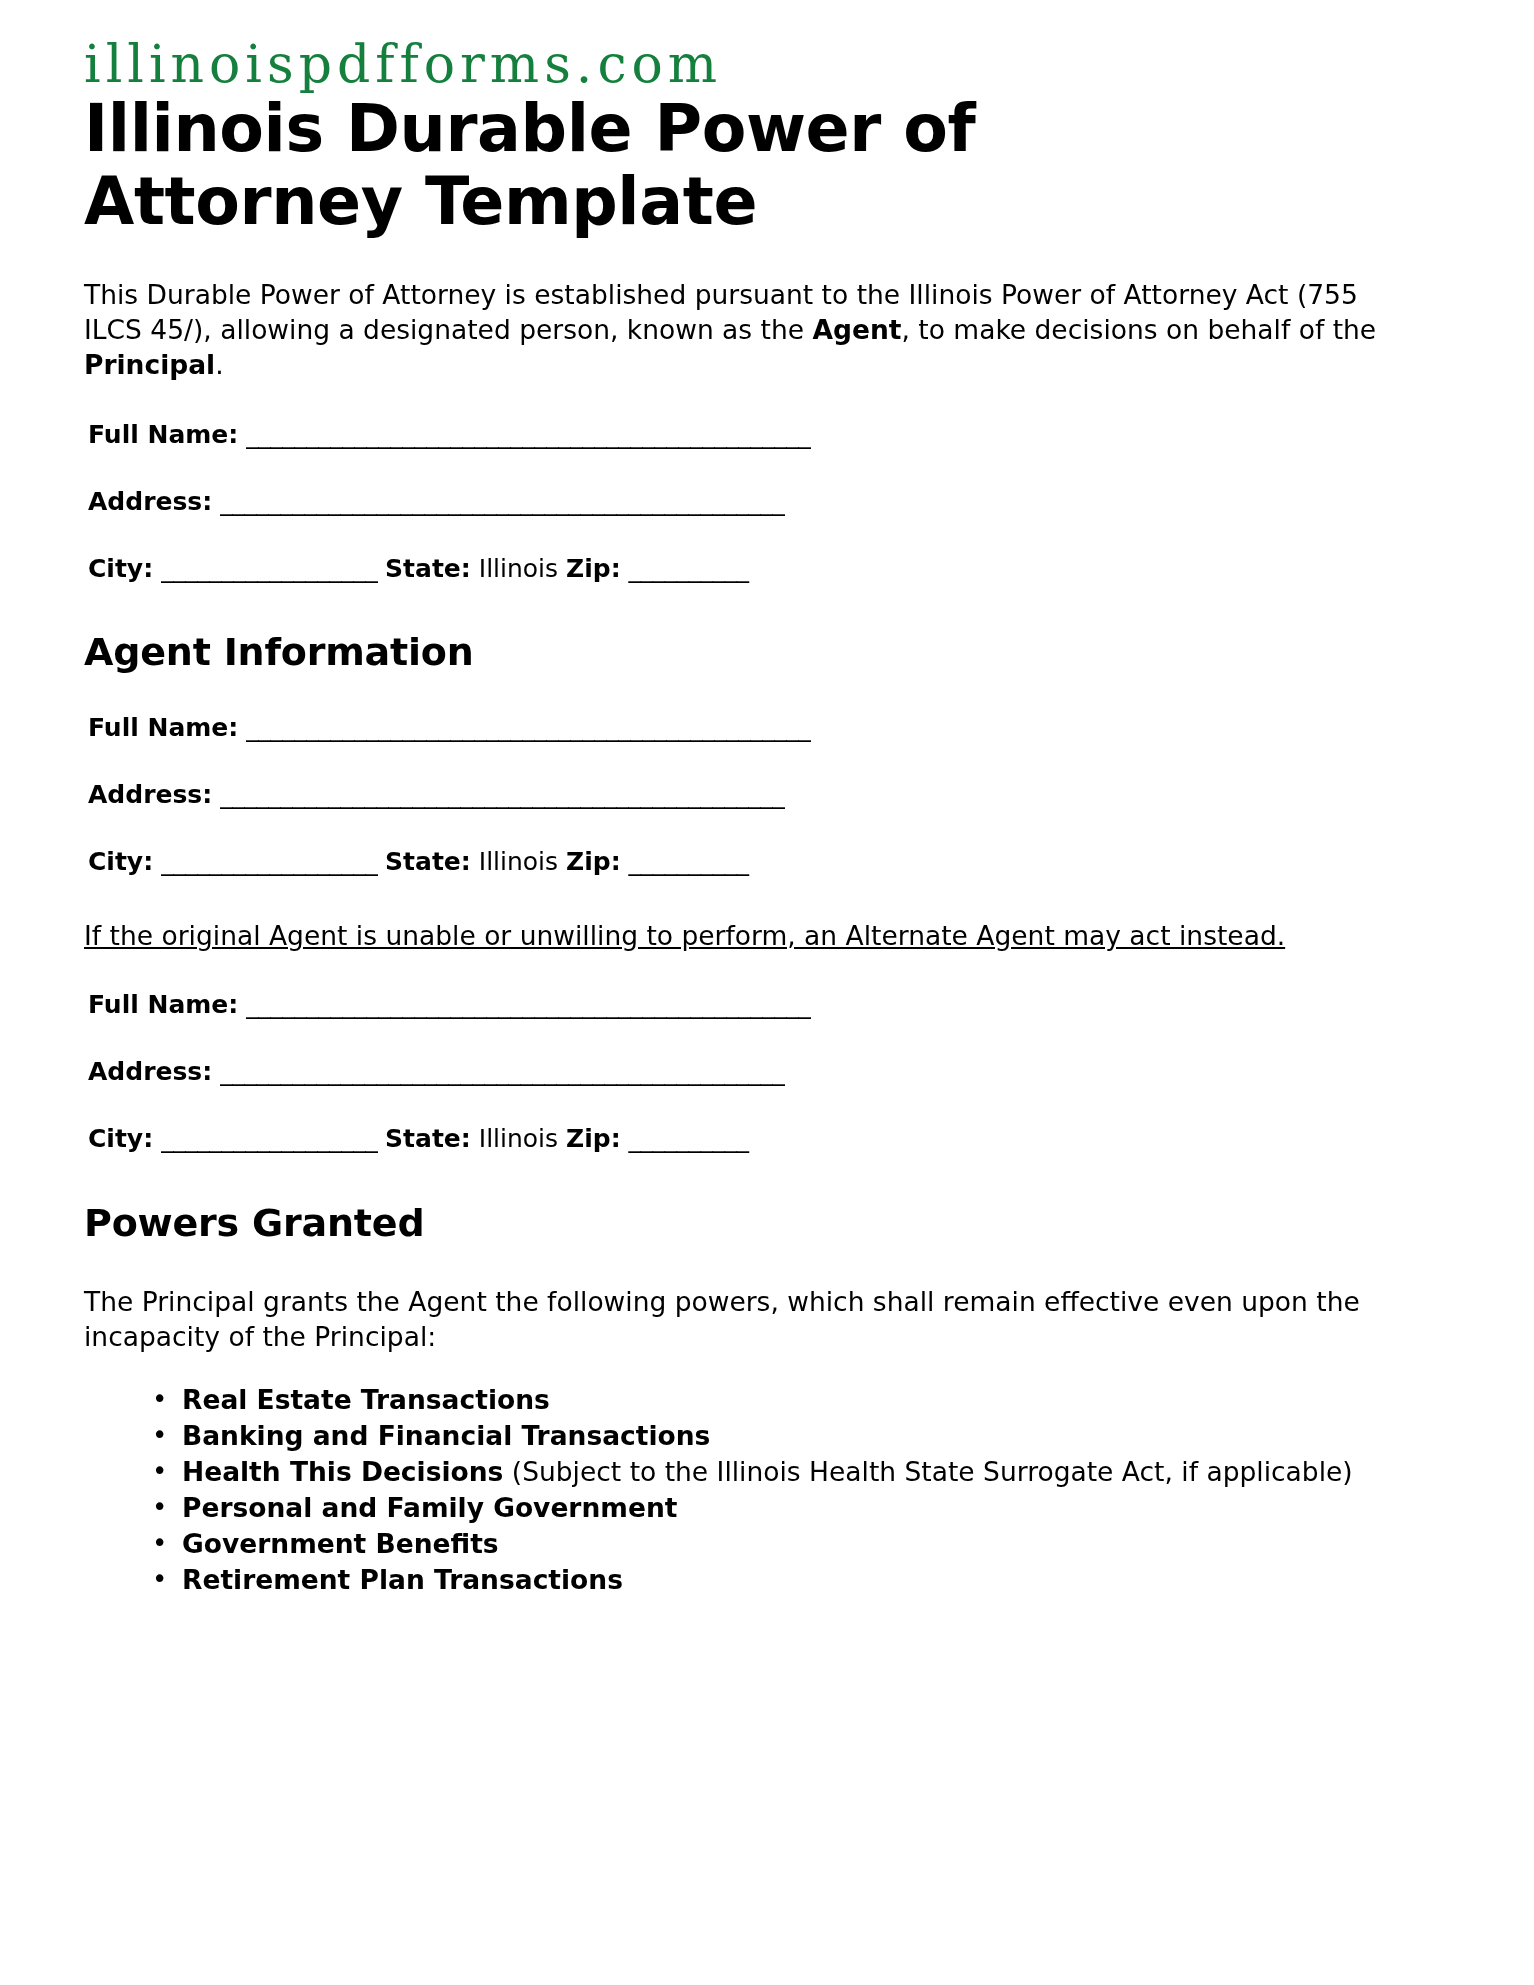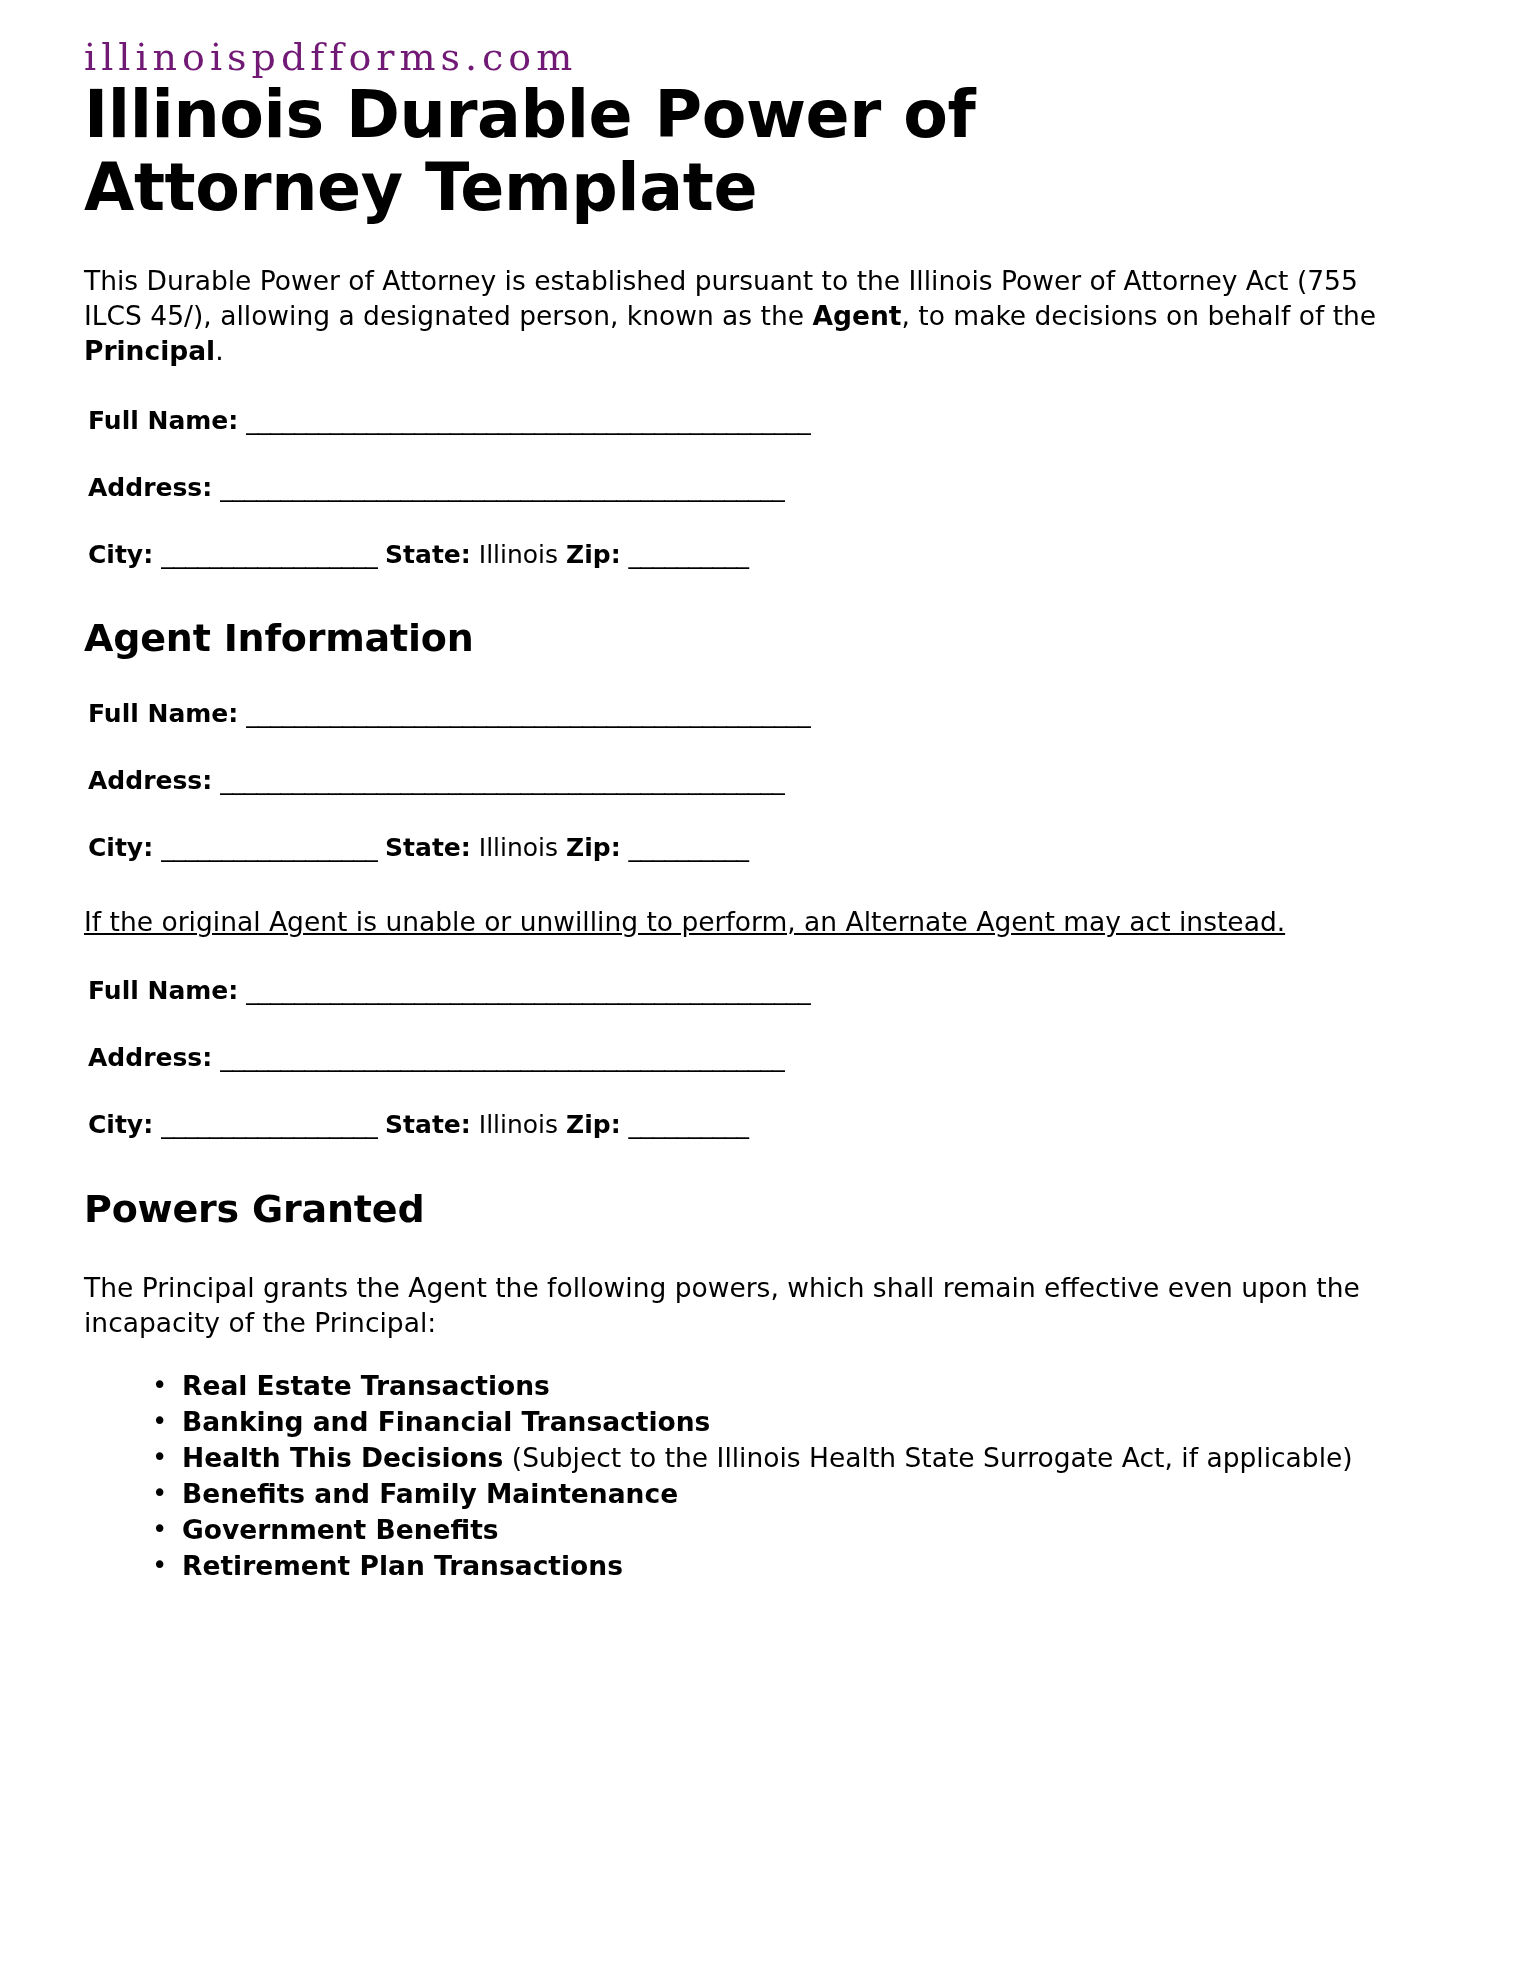--- a/index.html
+++ b/index.html
@@ -20,24 +20,24 @@
     width: 1534px;
     min-height: 1985px;
     box-sizing: border-box;
     padding: 38px 110px 40px 82px;
     background: #ffffff;
   }
 
   
   .watermark {
     font-family: "DejaVu Serif", "Liberation Serif", serif;
-    font-size: 38px;
+    font-size: 52px;
     line-height: 1.0;
     letter-spacing: 5px;
-    color: #701a75;
+    color: #15803d;
     white-space: nowrap;
     margin: 0 0 2px 0;
     padding-left: 2px;
     font-weight: 400;
   }
 
   
   .doc-title {
     font-size: 65px;
     font-weight: bold;
@@ -161,18 +161,18 @@
   <div class="field-row"><span class="field-label">City:</span> <span class="blank">__________________</span> <span class="field-label">State:</span> <span>Illinois</span> <span class="field-label">Zip:</span> <span class="blank">__________</span></div>
 
   <h2 class="section-heading">Powers Granted</h2>
 
   <p class="para powers-intro">The Principal grants the Agent the following powers, which shall remain effective even upon the incapacity of the Principal:</p>
 
   <ul class="powers" id="powers-list">
       <li><span class="li-strong">Real Estate Transactions</span></li>
       <li><span class="li-strong">Banking and Financial Transactions</span></li>
       <li><span class="li-strong">Health This Decisions</span><span class="li-rest"> (Subject to the Illinois Health State Surrogate Act, if applicable)</span></li>
-      <li><span class="li-strong">Benefits and Family Maintenance</span></li>
+      <li><span class="li-strong">Personal and Family Government</span></li>
       <li><span class="li-strong">Government Benefits</span></li>
       <li><span class="li-strong">Retirement Plan Transactions</span></li>
     </ul>
 
 </div>
 
 </body></html>

